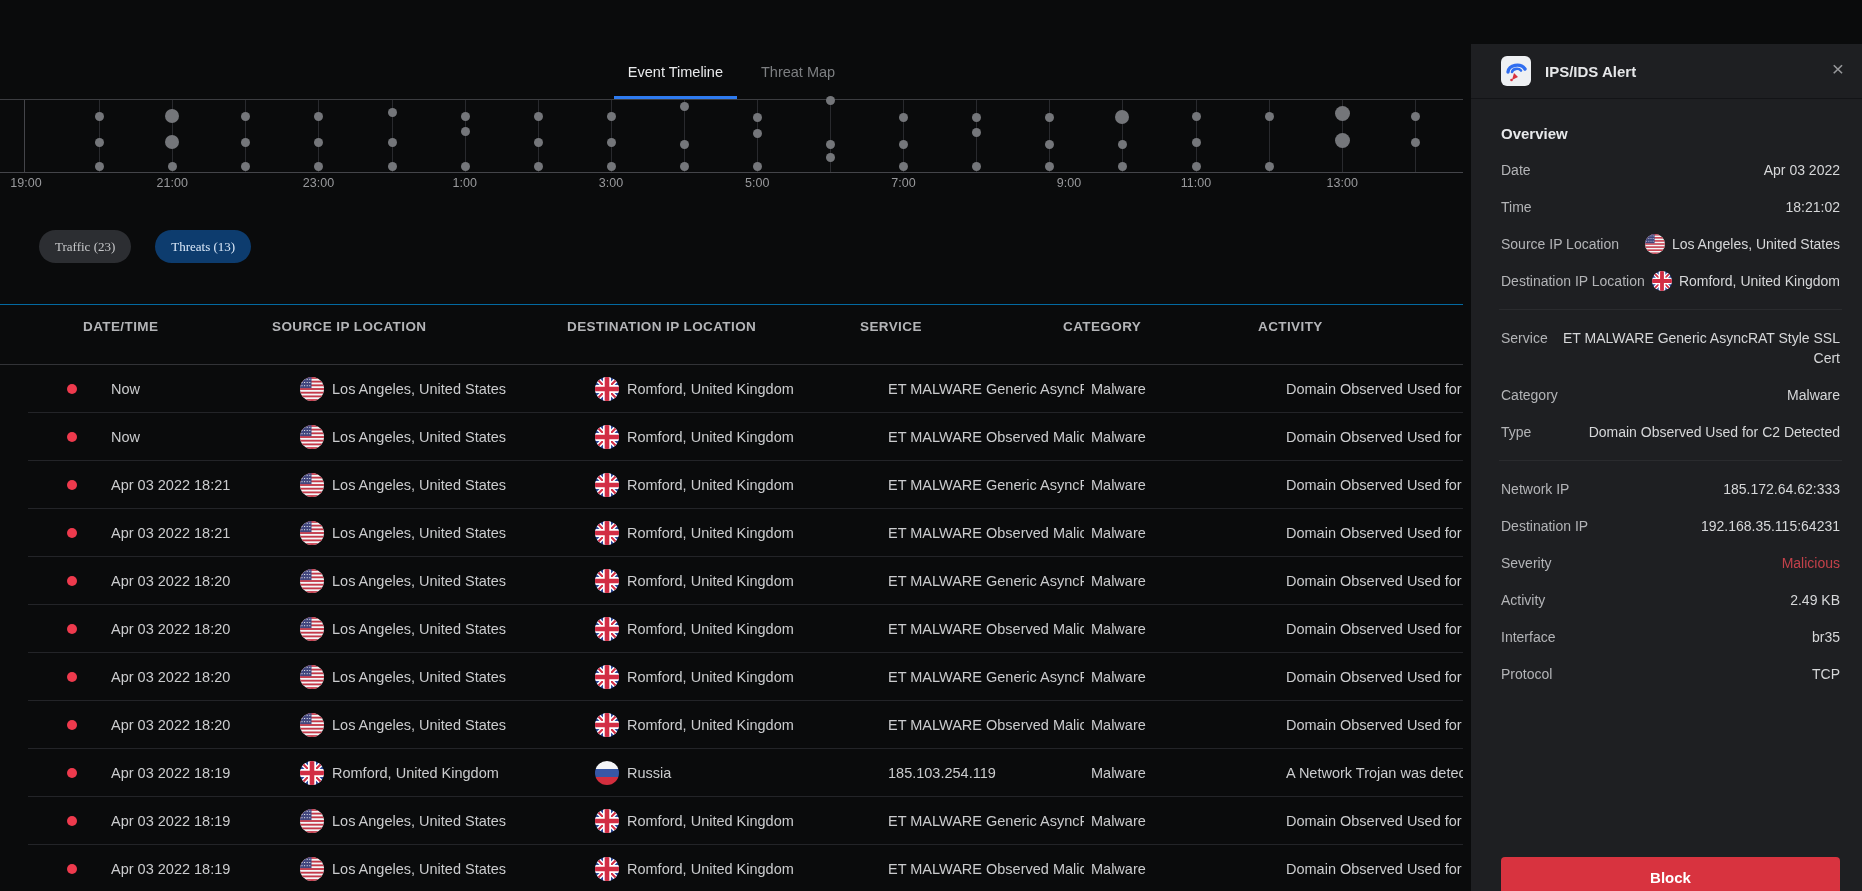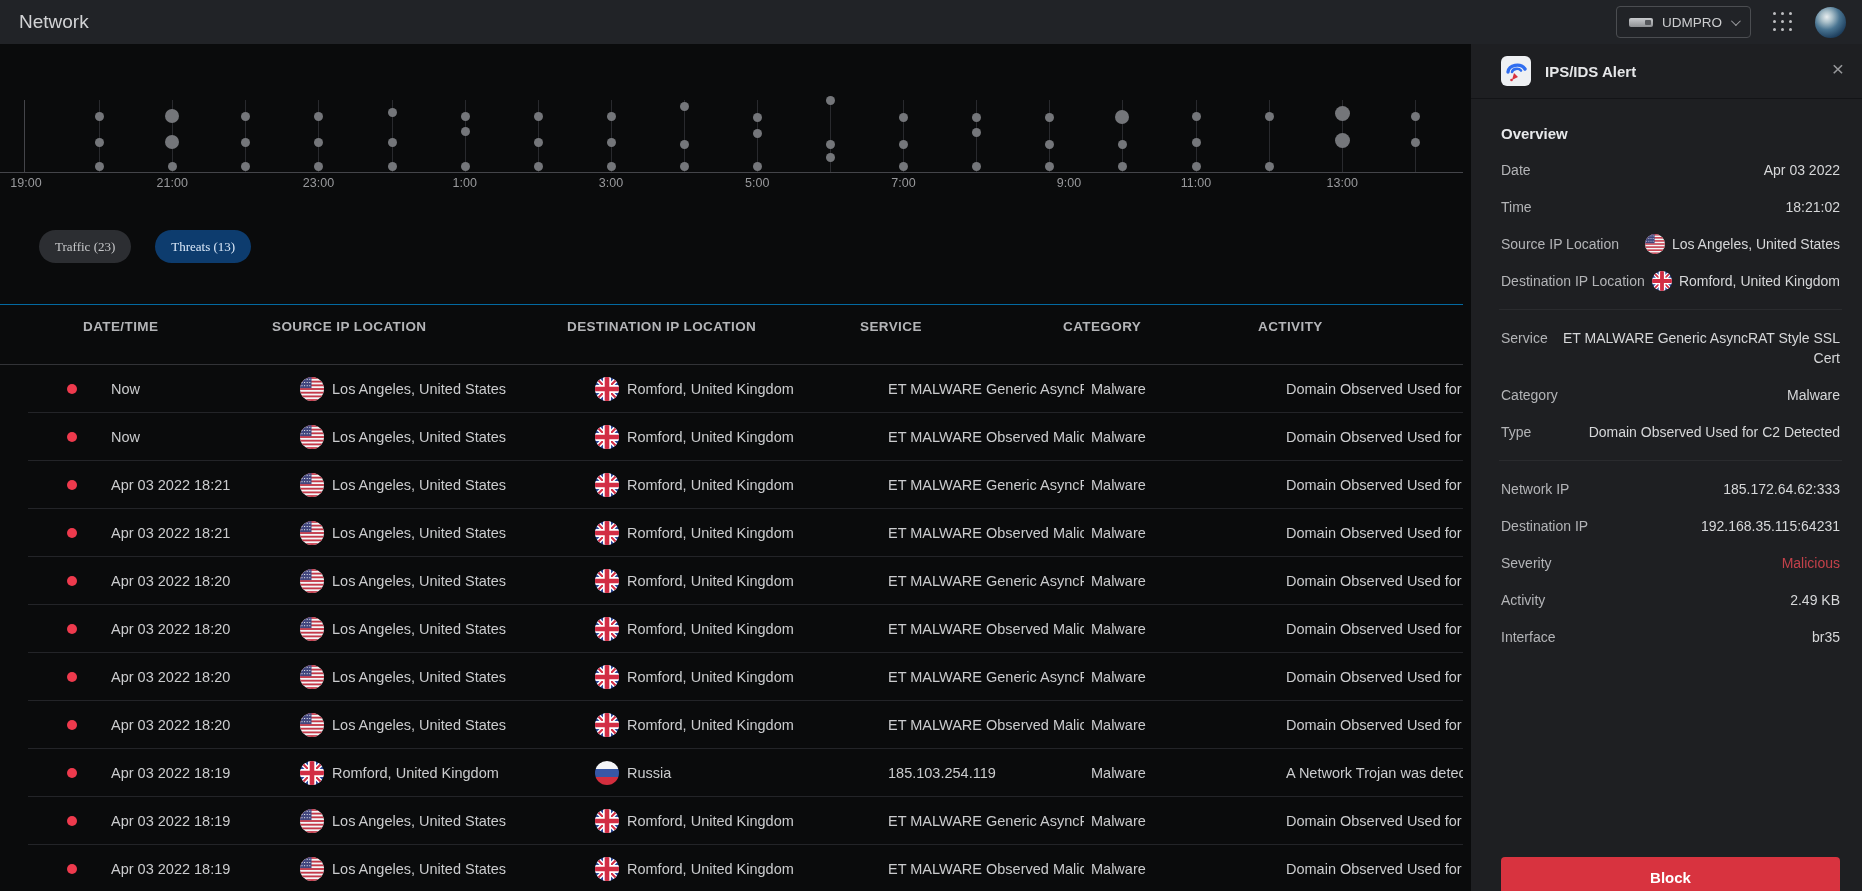--- a/index.html
+++ b/index.html
@@ -84,43 +84,25 @@
   .pdiv { height:1px; background:#2a2b2e; margin:18px -2px 18px; }
   .block-btn { position:absolute; left:30px; top:813px; width:339px; height:40px; border:none; border-radius:4px;
                background:#d8333f; color:#ffffff; font-size:15px; font-weight:700; cursor:pointer;
                font-family:inherit; }
 </style>
 </head>
 <body>
 
 <div class="stage">
 
-  <header class="topbar">
-    <div class="app-title">Network</div>
-    <div class="topbar-right">
-      <button class="console-select">
-        <span class="device-glyph"></span>
-        <span class="console-label">UDMPRO</span>
-        <span class="chev"></span>
-      </button>
-      <button class="apps-grid">
-        <i></i>
-          <i></i>
-          <i></i>
-          <i></i>
-          <i></i>
-          <i></i>
-          <i></i>
-          <i></i>
-          <i></i>
-      </button>
-      <button class="avatar"></button>
-    </div>
-  </header>
-
+
+  <nav class="tabbar">
+    <div class="tab active">Event Timeline</div>
+    <div class="tab">Threat Map</div>
+  </nav>
 
   <section class="timeline">
     <div class="tl-left"></div>
     <div class="tl-bottom"></div>
   <div class="tl-col-line" style="left: 99px;"></div>
       <div class="tl-dot" style="left: 94.5px; top: 11.5px; height: 9px; width: 9px;"></div>
       <div class="tl-dot" style="left: 94.5px; top: 37.5px; height: 9px; width: 9px;"></div>
       <div class="tl-dot" style="left: 94.5px; top: 61.5px; height: 9px; width: 9px;"></div>
       <div class="tl-col-line" style="left: 172px;"></div>
       <div class="tl-dot" style="left: 165px; top: 9px; height: 14px; width: 14px;"></div>
@@ -861,18 +843,22 @@
             <span class="pf-value" style="color:#c2414a"><span>Malicious</span></span>
           </div>
           <div class="pf">
             <span class="pf-label">Activity</span>
             <span class="pf-value"><span>2.49 KB</span></span>
           </div>
           <div class="pf">
             <span class="pf-label">Interface</span>
             <span class="pf-value"><span>br35</span></span>
           </div>
+          <div class="pf">
+            <span class="pf-label">Protocol</span>
+            <span class="pf-value"><span>TCP</span></span>
+          </div>
         </div>
     </div>
     <button class="block-btn">Block</button>
   </aside>
 
 </div>
 
 </body></html>

